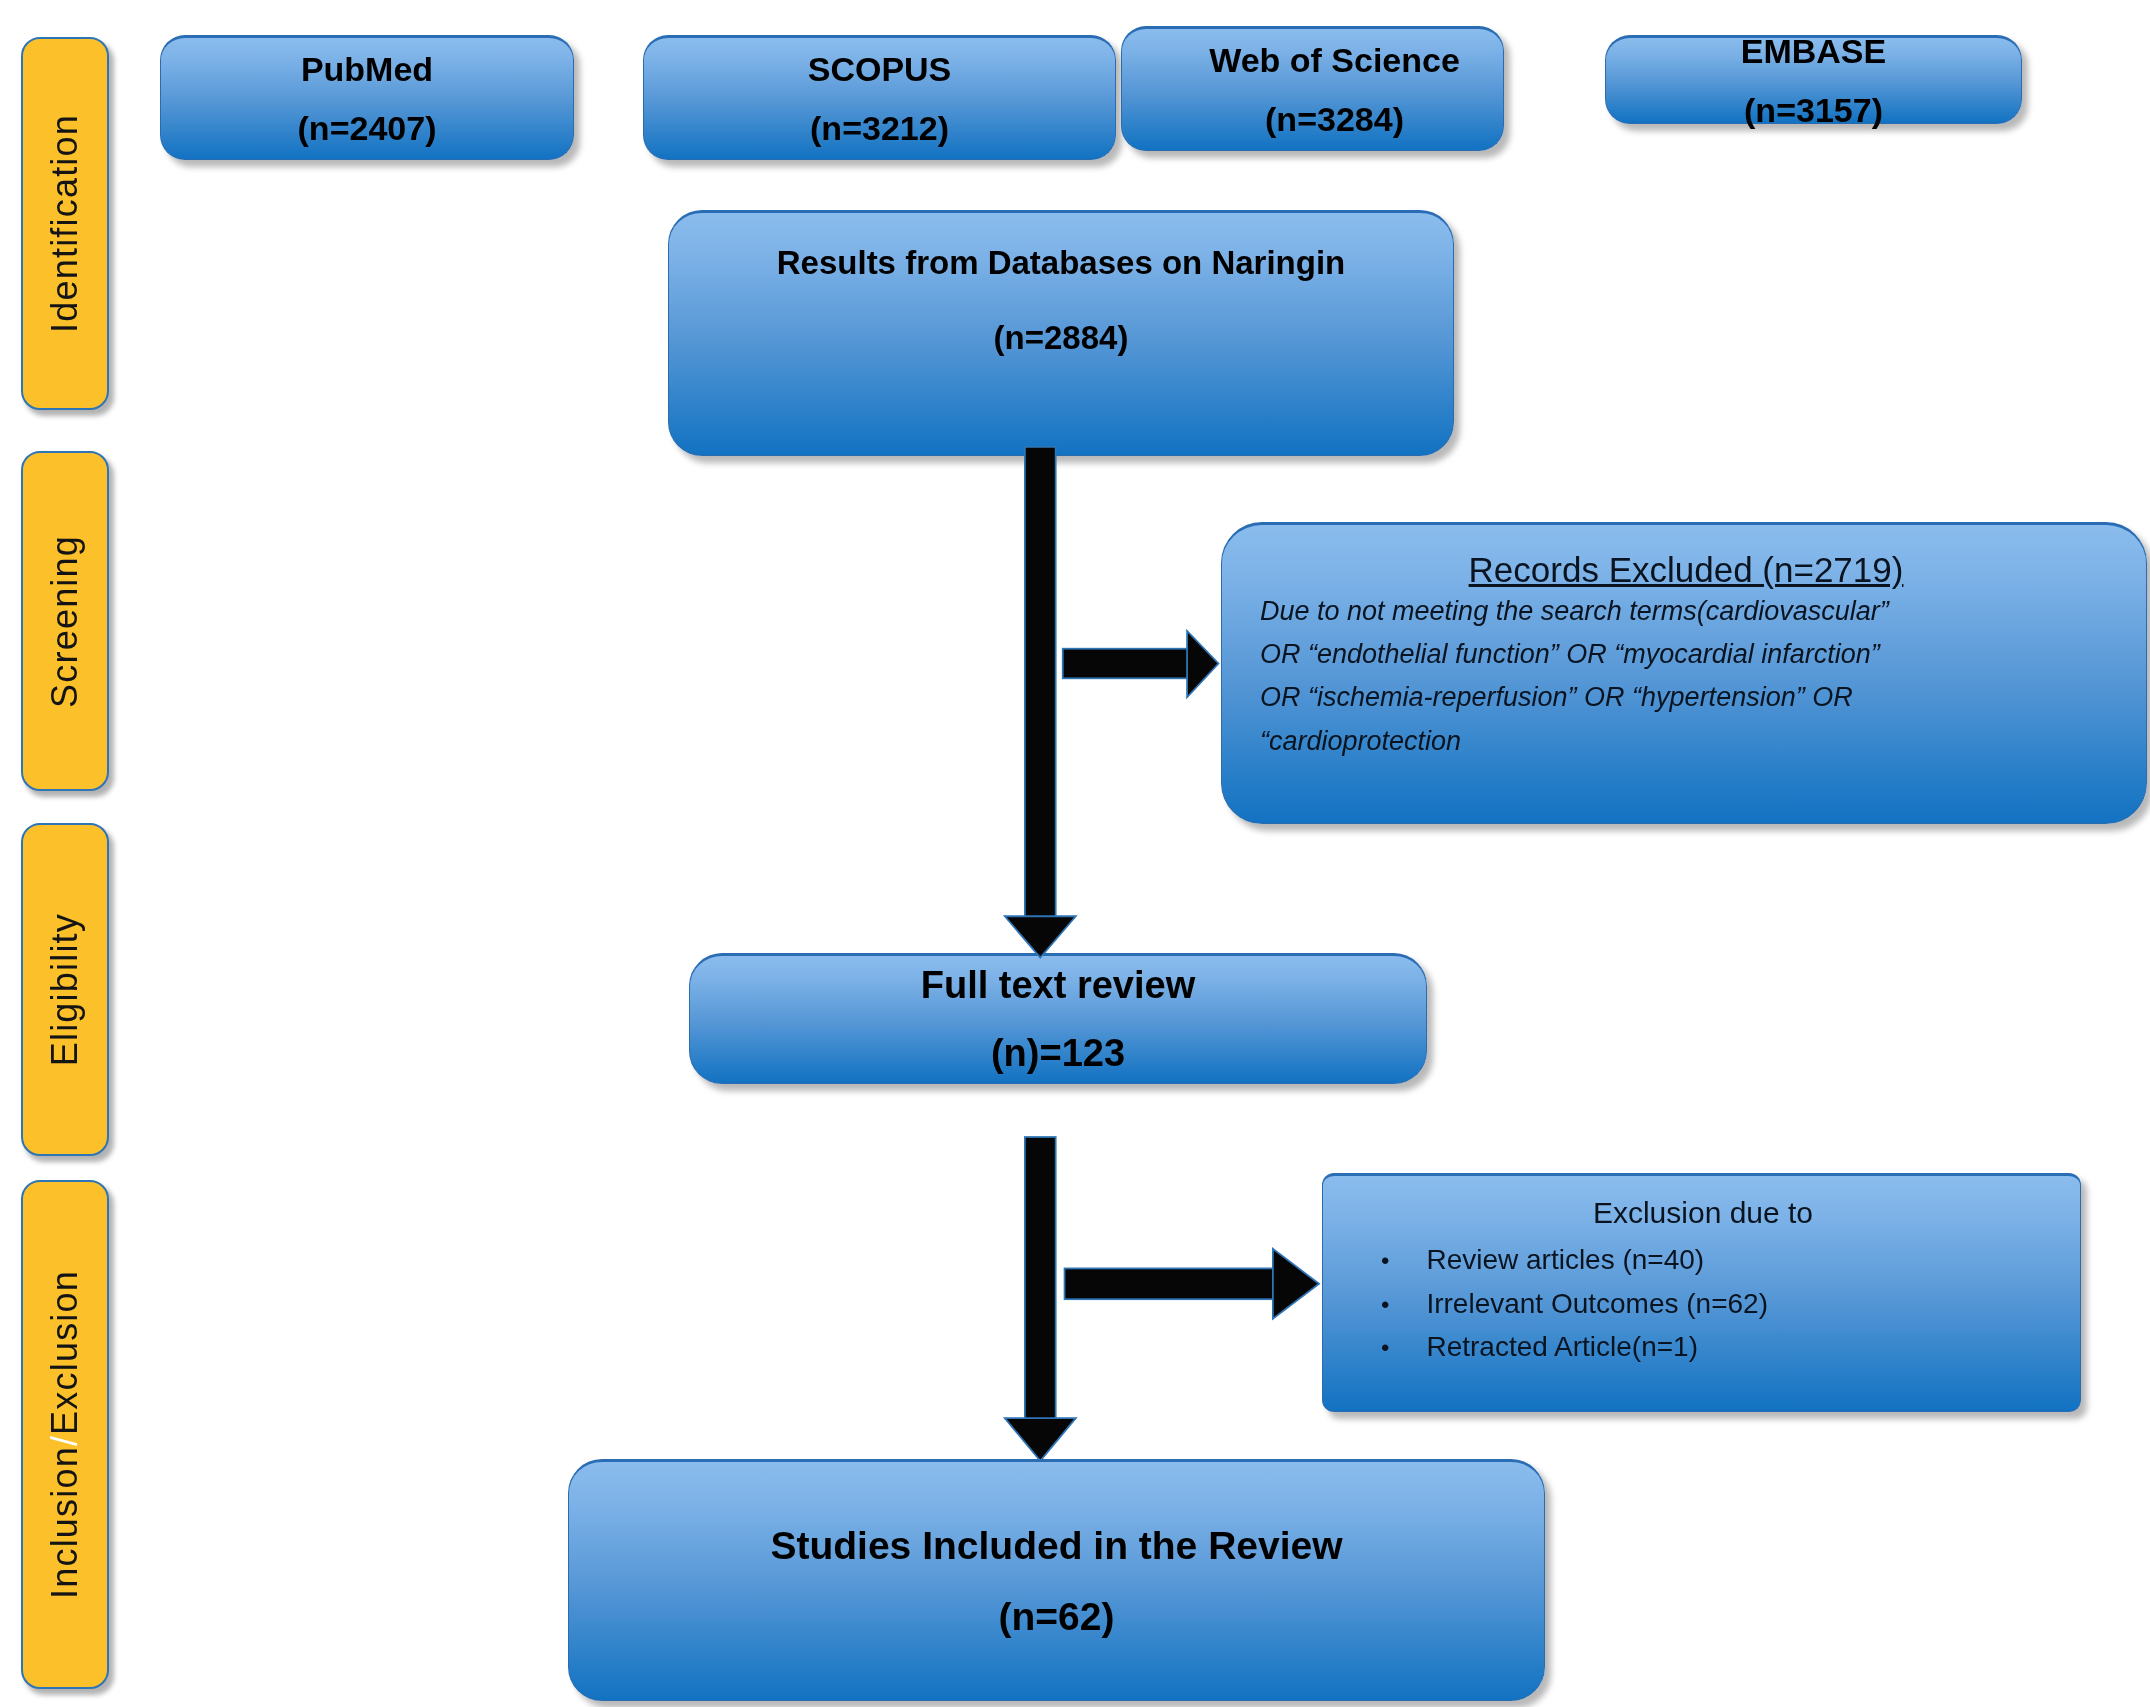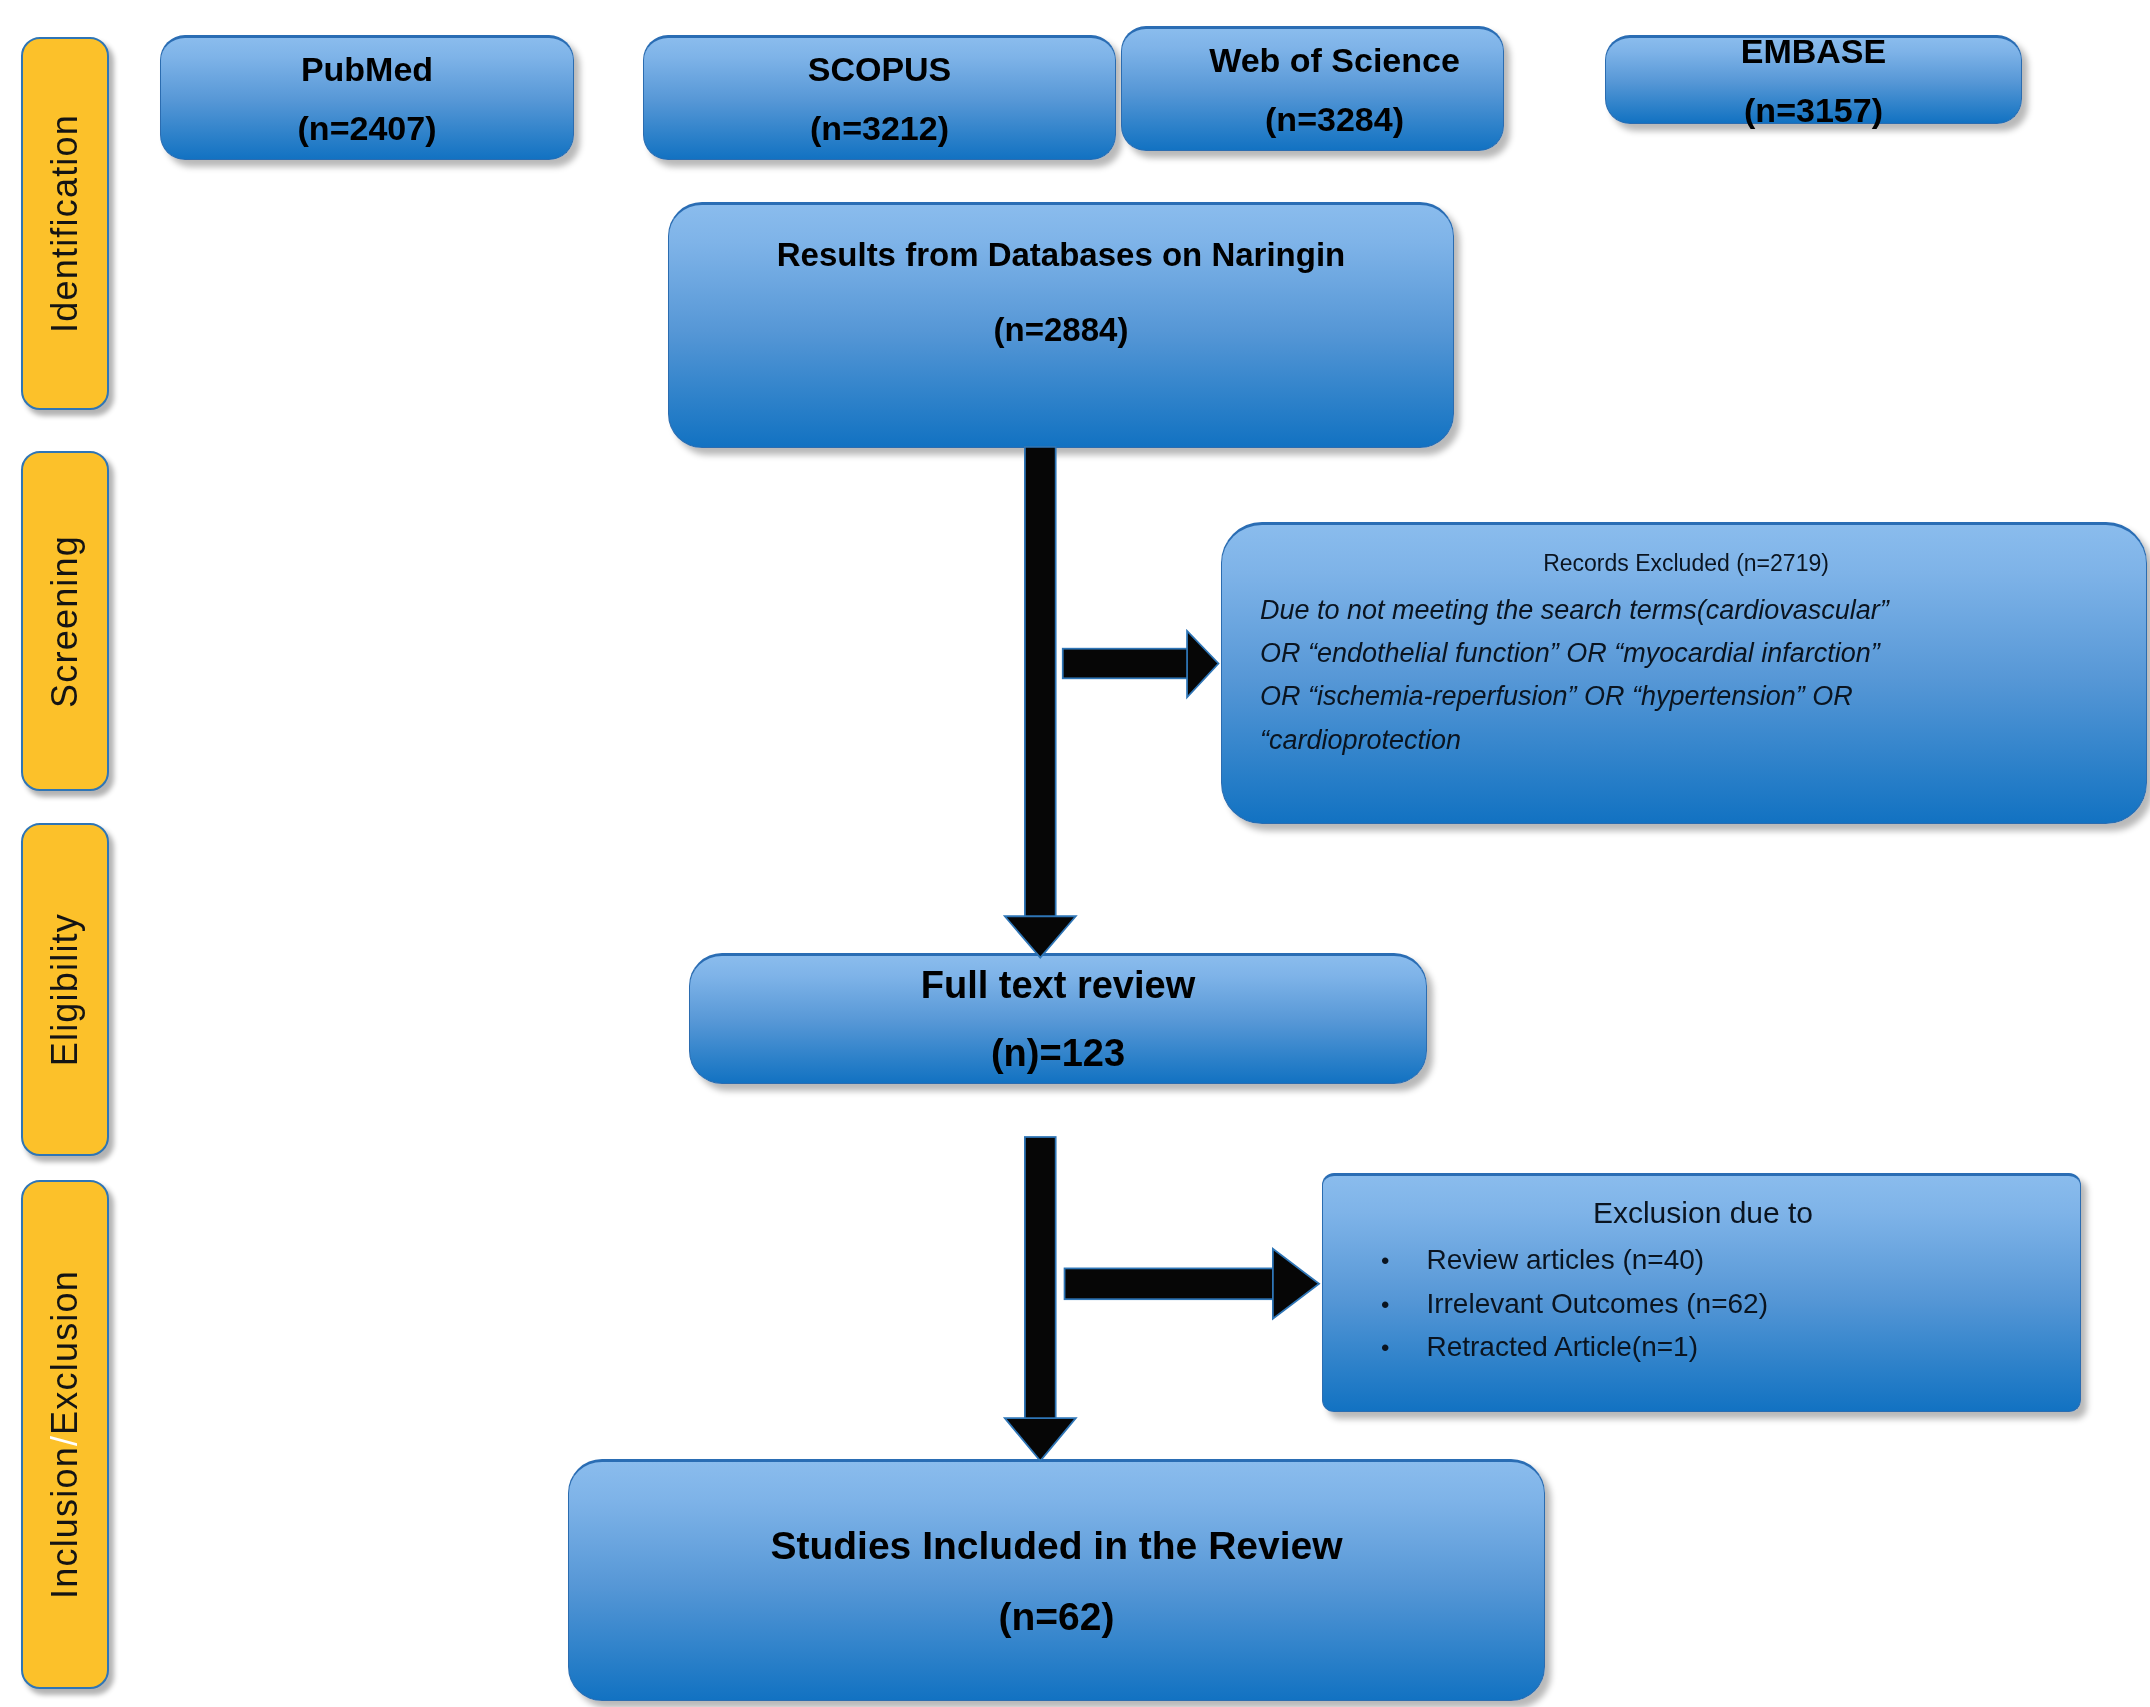--- a/index.html
+++ b/index.html
@@ -21,25 +21,25 @@
       #2b80c9 82%,
       var(--box-bottom,#1272c2) 100%);
     border:1.8px solid var(--box-border,#2b6cb0);
     border-top:3px solid #2a6db4;
     box-shadow:6px 6.5px 6px rgba(0,0,0,0.28);
     display:flex;flex-direction:column;align-items:center;
   }
   .db{border-radius:25px;justify-content:center;gap:20px;
       font-weight:bold;font-size:34px;text-align:center;}
   .dedup{border-radius:34px;justify-content:flex-start;padding-top:31px;gap:37px;
-      font-weight:bold;font-size:33px;text-align:center;}
+      font-weight:bold;font-size:33px;text-align:center;margin-top:8px;}
   .dedup-line{white-space:pre;}
   .records{border-radius:41px;align-items:stretch;
       padding:25px 34px 18px 38px;}
-  .records-title{text-align:center;font-size:23px;margin-bottom:12px;color:#0a1420;}
+  .records-title{text-align:center;font-size:35px;margin-bottom:0;color:#0a1420;text-decoration:underline;}
   .rx-line{font-style:italic;font-size:27px;line-height:1.6;color:#0a1420;}
   .fulltext{border-radius:33px;justify-content:center;gap:25px;
       font-weight:bold;font-size:38px;text-align:center;}
   .exclusion{border-radius:12px;align-items:stretch;padding:20px 24px 12px 27px;}
   .exclusion-title{text-align:center;font-size:30px;color:#0a1420;margin-bottom:8.3px;}
   .bullet-row{display:flex;align-items:baseline;gap:37px;padding-left:31px;
       font-size:28px;line-height:1.55;color:#0a1420;}
   .bullet-dot{font-size:24px;}
   .included{border-radius:34px;justify-content:center;gap:27px;
       font-weight:bold;font-size:39px;text-align:center;}

